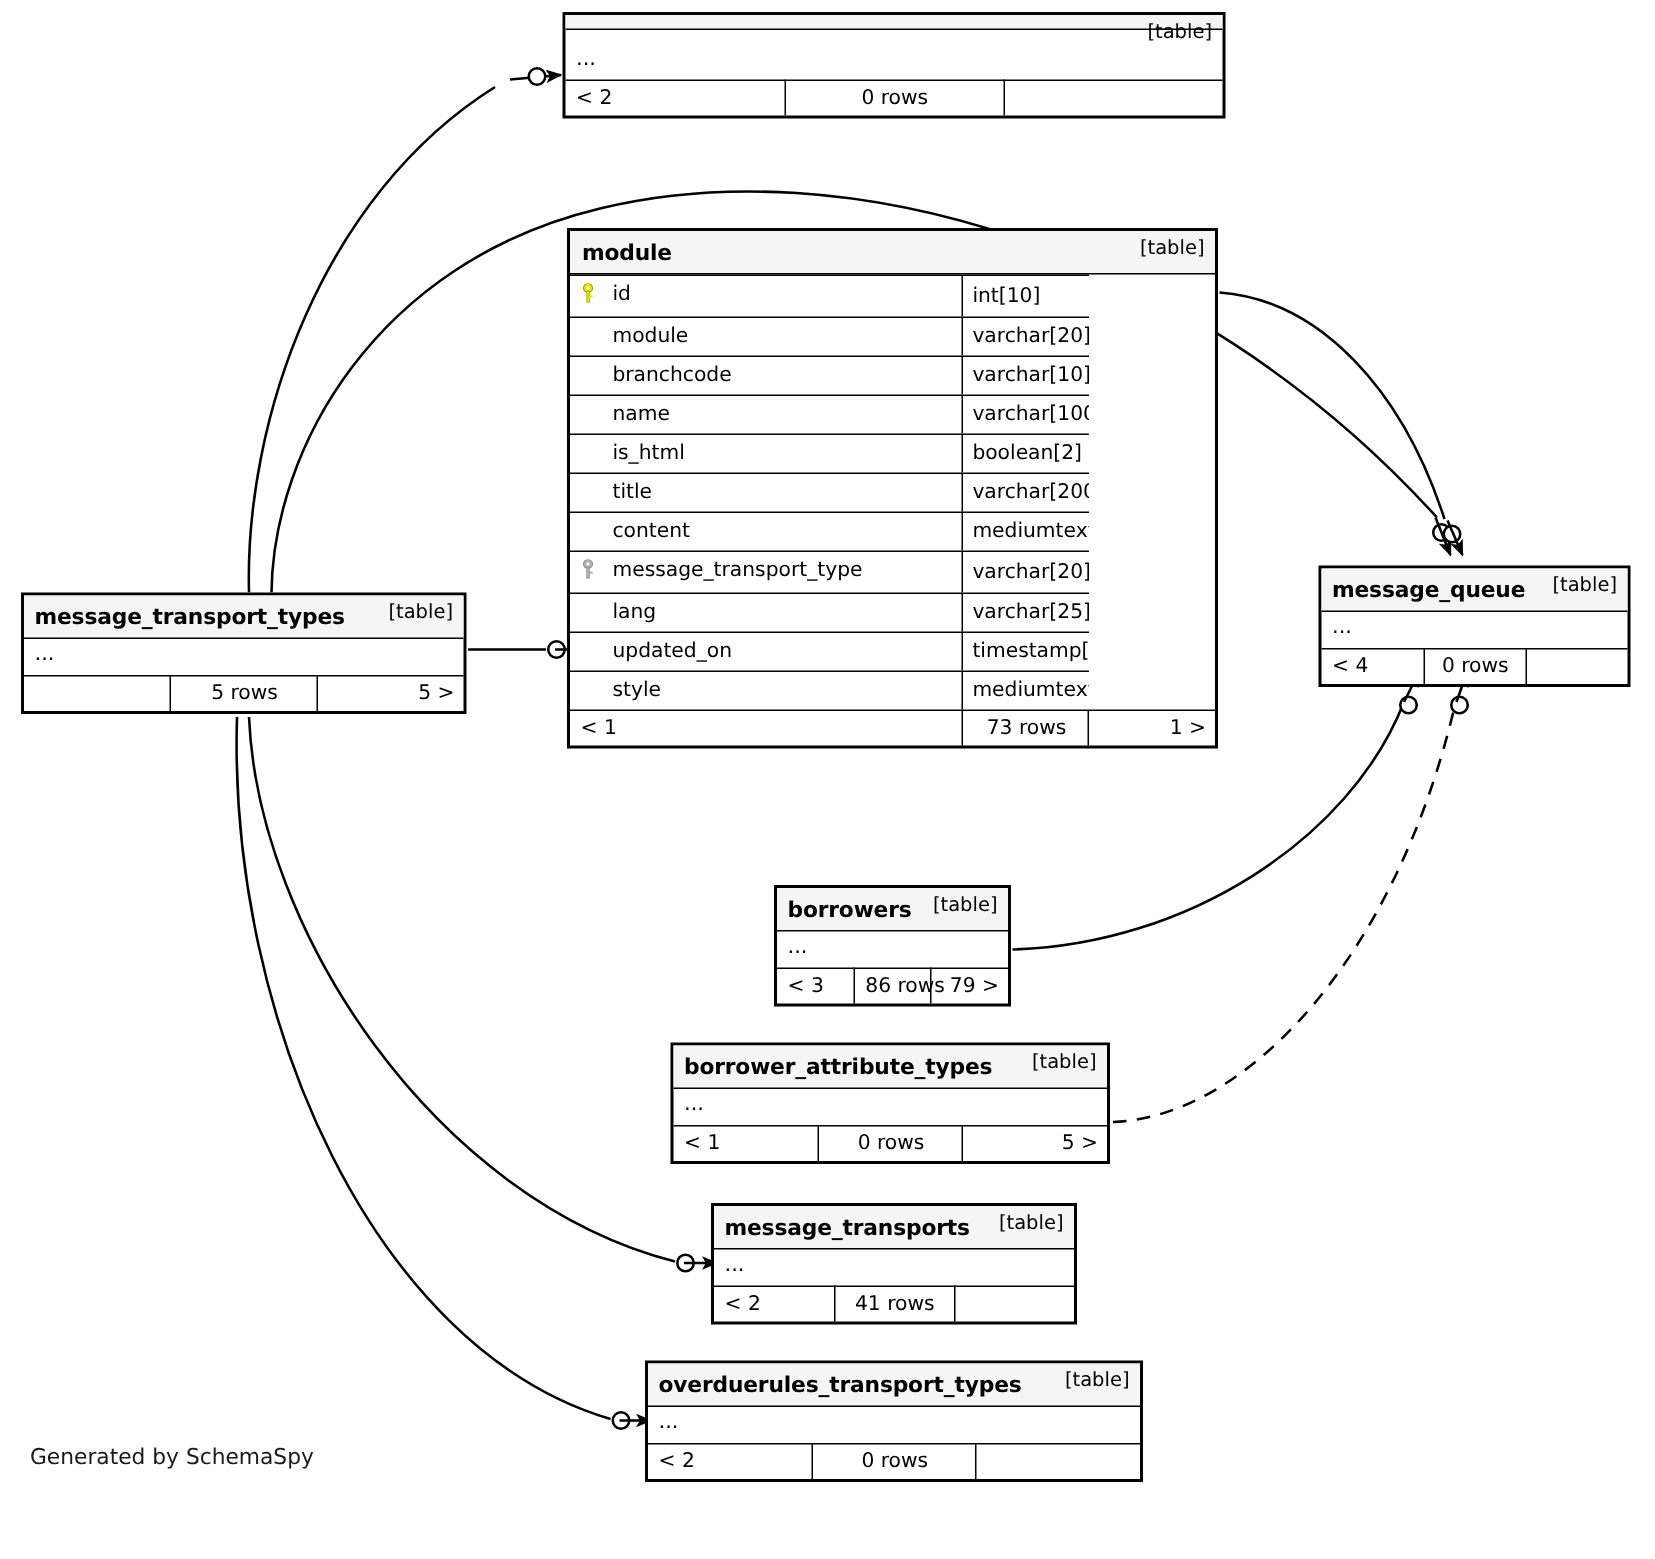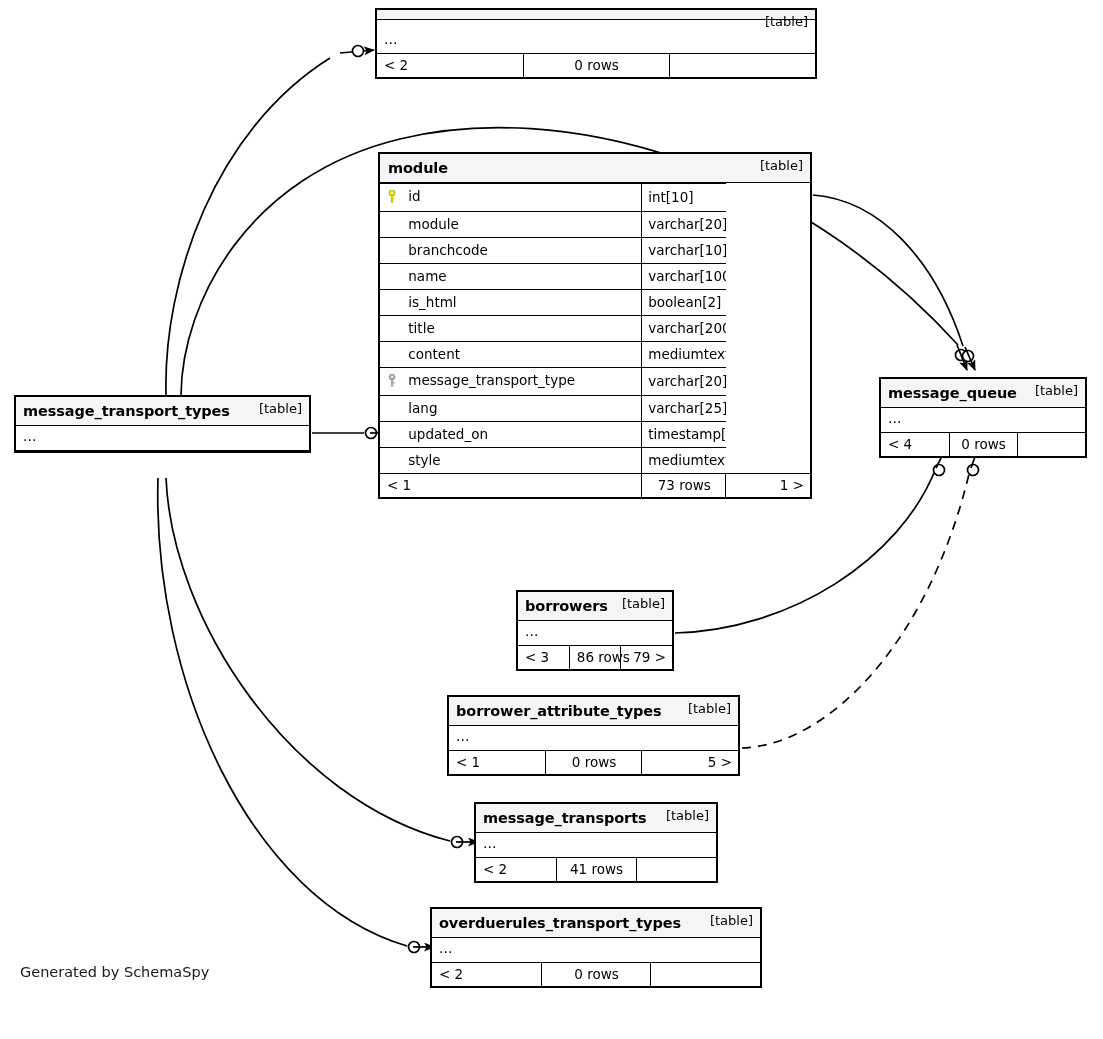--- a/index.html
+++ b/index.html
@@ -333,20 +333,25 @@
   <div class="table-node" id="node-message_transport_types">
     <div class="tbl-title">
       <span class="ttag">[table]</span>
       <span class="tname">message_transport_types</span>
     </div>
     <table>
       <tbody>
           <tr class="ellipsis-row">
         <td colspan="3">...</td>
       </tr>
+      <tr class="footer-row">
+        <td style="width:39%"></td>
+        <td class="f-mid" style="width:35%">5 rows</td>
+        <td class="f-right" style="width:26%">5 &gt;</td>
+      </tr>
     </tbody>
       </table>
   </div>
 
   <div class="table-node" id="node-message_queue">
     <div class="tbl-title">
       <span class="ttag">[table]</span>
       <span class="tname">message_queue</span>
     </div>
     <table>

